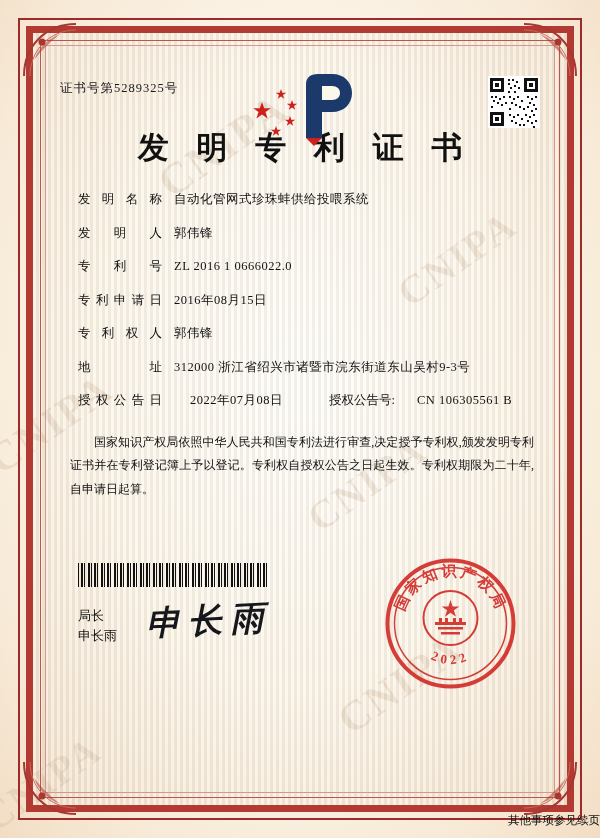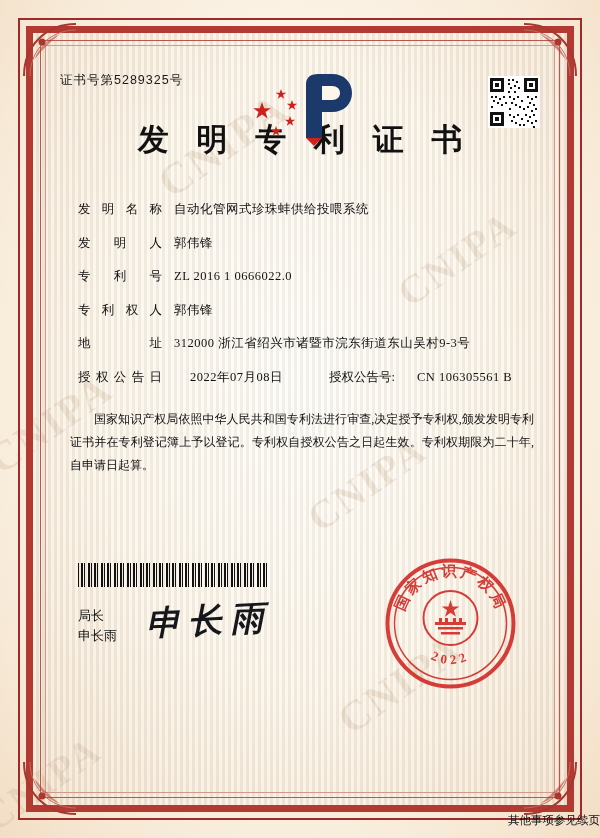--- a/index.html
+++ b/index.html
@@ -83,25 +83,25 @@
   .c-bl { left: 20px;  bottom: 20px; transform: scaleY(-1); }
   .c-br { right: 20px; bottom: 20px; transform: scale(-1,-1); }
 
   
   .content {
     position: absolute;
     left: 60px; top: 58px; right: 60px; bottom: 50px;
   }
 
   .cert-no {
-    font-family: Liberation Sans, sans-serif;
+    font-family: Liberation Serif, serif;
     font-size: 12.5px;
     color: #1a1a1a;
     letter-spacing: 1px;
-    margin-top: 14px;
+    margin-top: 22px;
   }
 
   
   .qr {
     position: absolute;
     right: 0px; top: 18px;
     width: 52px; height: 52px;
     background: #fff;
   }
   .qr svg { display: block; }
@@ -121,21 +121,21 @@
     text-align: center;
     font-family: "Liberation Serif", "DejaVu Serif", serif;
     font-size: 31px;
     font-weight: bold;
     letter-spacing: 10px;
     color: #111;
     text-indent: 10px;
   }
 
   .fields {
-    margin-top: 40px;
+    margin-top: 22px;
     font-family: "Liberation Serif", "DejaVu Serif", serif;
     font-size: 12.5px;
     color: #111;
   }
   .field-row {
     display: flex;
     align-items: baseline;
     margin-bottom: 16.5px;
     padding-left: 18px;
   }
@@ -393,20 +393,24 @@
       </div>
       <div class="field-row">
         <span class="field-label spread">发 明 人</span>
         <span class="field-value">郭伟锋</span>
       </div>
       <div class="field-row">
         <span class="field-label spread">专 利 号</span>
         <span class="field-value">ZL 2016 1 0666022.0</span>
       </div>
       <div class="field-row">
+        <span class="field-label spread">专利申请日</span>
+        <span class="field-value">2016年08月15日</span>
+      </div>
+      <div class="field-row">
         <span class="field-label spread">专 利 权 人</span>
         <span class="field-value">郭伟锋</span>
       </div>
       <div class="field-row">
         <span class="field-label spread">地 址</span>
         <span class="field-value">312000 浙江省绍兴市诸暨市浣东街道东山吴村9-3号</span>
       </div>
       <div class="field-row two-col">
         <span class="field-label spread">授权公告日</span>
         <span class="field-value">2022年07月08日</span>

